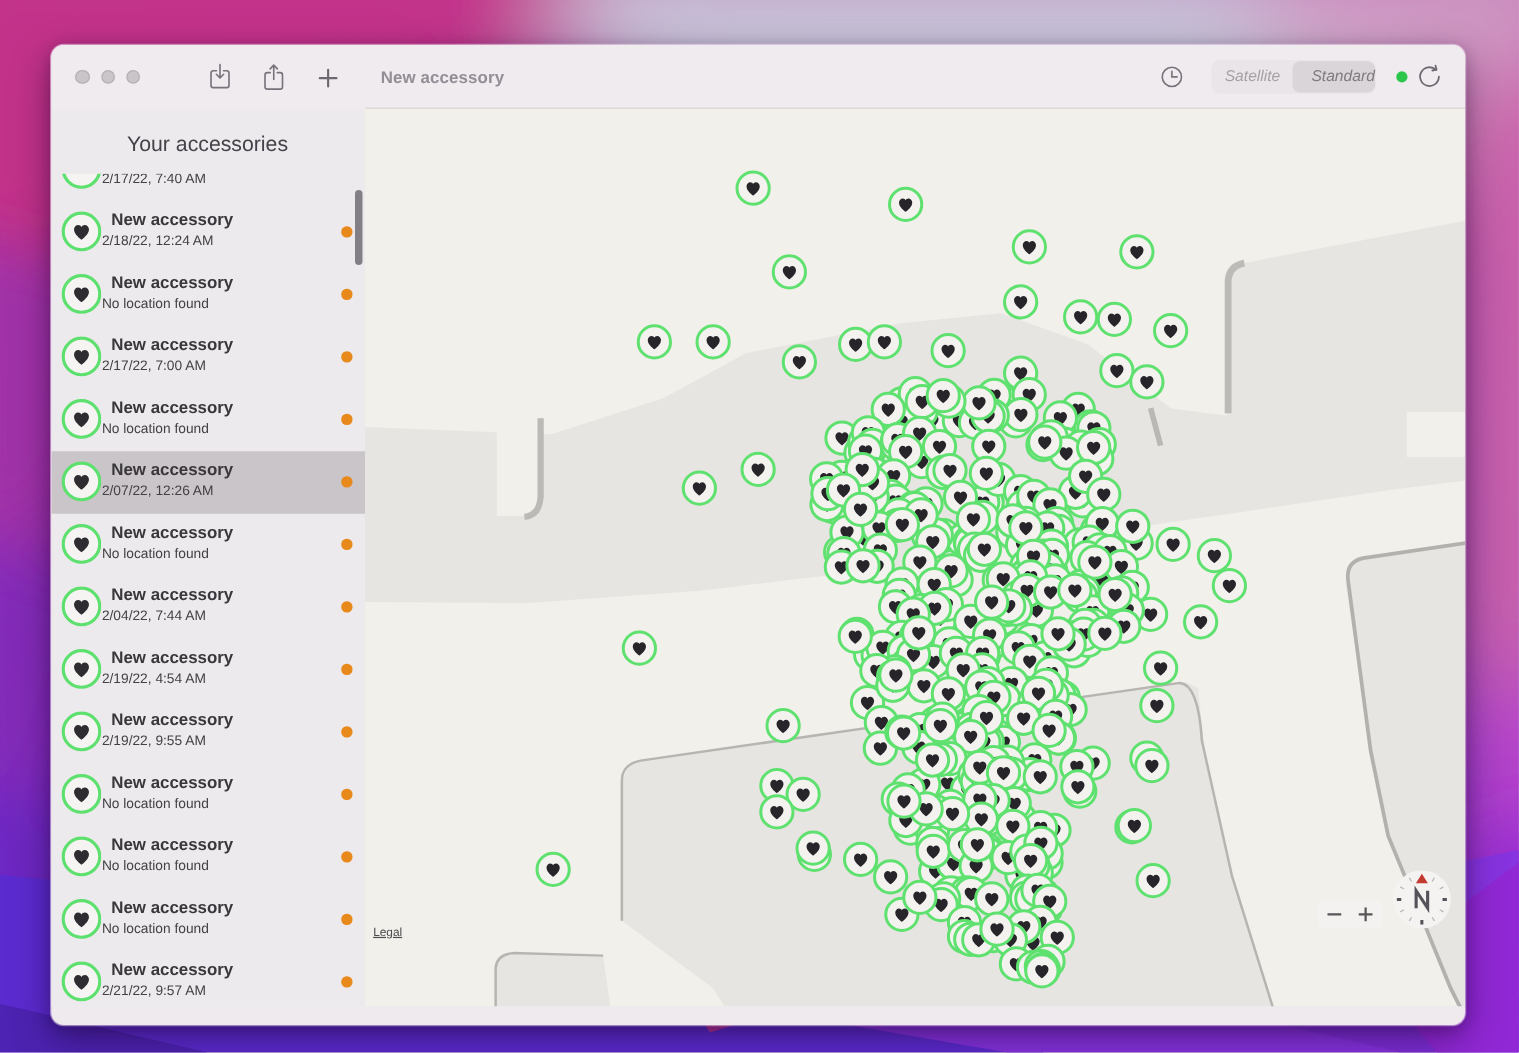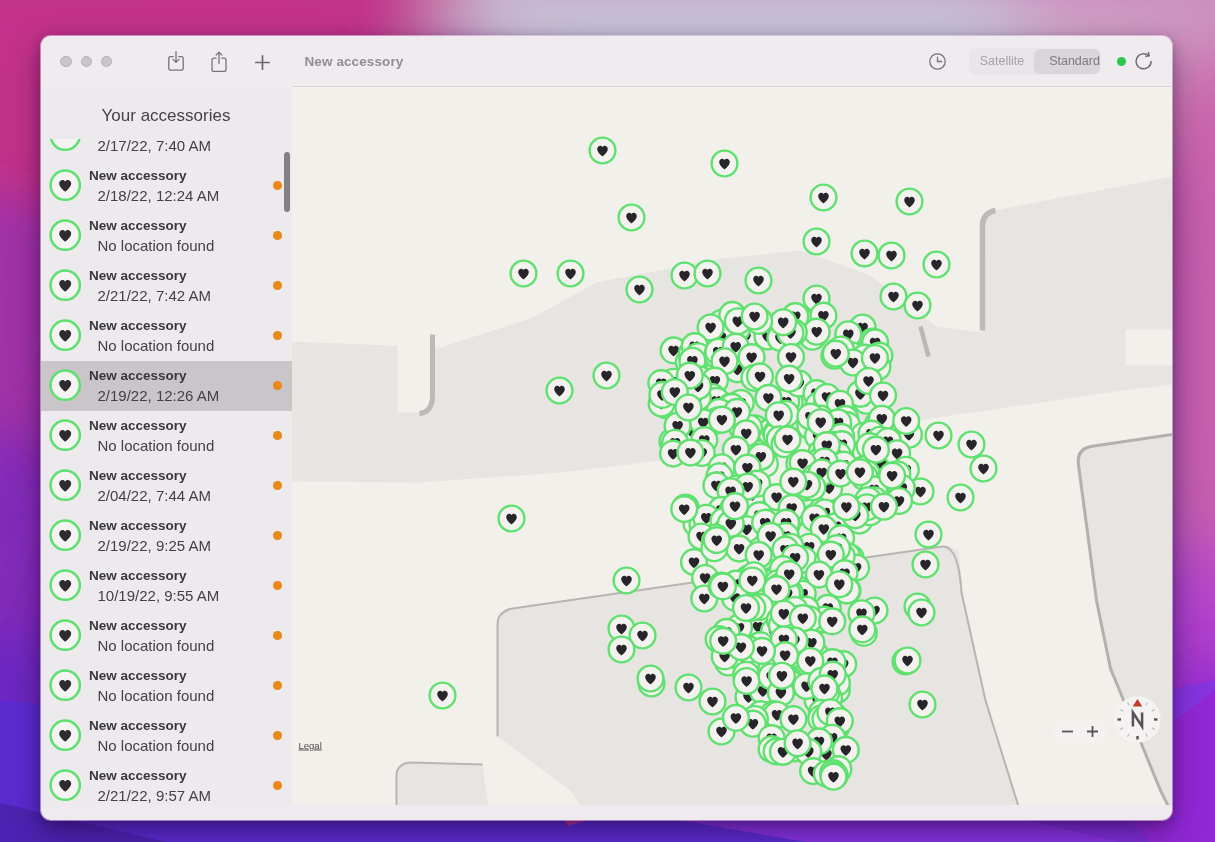--- a/index.html
+++ b/index.html
@@ -6,31 +6,31 @@
 html,body { width:1215px; height:842px; overflow:hidden; font-family:"Liberation Sans", sans-serif; -webkit-font-smoothing:antialiased; }
 .wp { position:absolute; left:0; top:0; }
 .win { position:absolute; left:40.5px; top:35.5px; width:1131.5px; height:784px;
   border-radius:10px; background:#eeeaee;
   box-shadow: 0 0 0 1px rgba(255,235,255,0.5), 0 12px 32px rgba(25,3,40,0.42), 0 3px 12px rgba(25,3,40,0.28);
   overflow:hidden; }
 .titlebar { position:absolute; left:0; top:0; width:100%; height:51.0px; background:#efebef; }
 .tl { position:absolute; top:20.2px; width:11.4px; height:11.4px; border-radius:50%; background:#c9c5c9; border:1px solid #b4b0b4; }
 .tbic { position:absolute; }
 .wintitle { position:absolute; left:264px; top:18.5px; font-size:13.5px; font-weight:bold; color:#928e96; letter-spacing:0.1px; }
-.seg { position:absolute; left:928.5px; top:12px; width:132px; height:27px; border-radius:7px; background:#e9e5e9; }
+.seg { position:absolute; left:928.5px; top:12px; width:132px; height:27px; border-radius:7px; background:#e9e5e9;font-style:italic; }
 .seg .a { position:absolute; left:0; top:0; width:66px; height:27px; line-height:27px; text-align:center; font-size:12.5px; color:#a5a1a5; }
 .seg .b { position:absolute; left:65px; top:1px; width:66px; height:25px; line-height:25px; text-align:center; font-size:12.5px; color:#7e7a7e; background:#d9d5d9; border-radius:6px;padding-left:15px; }
 .greendot { position:absolute; left:1076px; top:21px; width:9px; height:9px; border-radius:50%; background:#2cc64c; }
 .sidebar { position:absolute; left:0; top:51.0px; width:251.0px; height:718.5px; background:#edeaed; }
 .sbtitle { position:absolute; left:0; top:19px; width:100%; text-align:center; font-size:17px; color:#454249; }
 .list { position:absolute; left:0; top:52px; width:100%; height:666.5px; overflow:hidden; }
 .rowsel { position:absolute; left:0; width:100%; height:50px; background:#c9c5c8; }
 .rowic { position:absolute; }
 .rt { position:absolute; left:48.5px; font-size:13.5px; font-weight:bold; color:#39373b; }
-.rs { position:absolute; left:57px; font-size:15px; color:#434145; }
+.rs { position:absolute; left:41px; font-size:11px; color:#434145; }
 .odot { position:absolute; left:232.7px; width:8.6px; height:8.6px; border-radius:50%; background:#e8891b; }
 .sbar { position:absolute; left:243px; top:65.5px; width:6.5px; height:60px; border-radius:3.5px; background:#828086; }
 .maparea { position:absolute; left:251.0px; top:51.0px; width:880.5px; height:718.5px; }
 .tbline { position:absolute; left:251.0px; top:50.0px; width:880.5px; height:1px; background:#d8d4d6; }
 </style>
 </head>
 <body>
 
 <svg class="wp" width="1215" height="842" viewBox="0 0 1215 842">
  <defs>
@@ -1905,64 +1905,64 @@
       <path d="M16.5 23.2 C15.6 22.5 10.4 18.9 10.4 14.9 C10.4 12.6 12.1 11.2 13.8 11.2 C15.1 11.2 16 11.9 16.5 12.8 C17 11.9 17.9 11.2 19.2 11.2 C20.9 11.2 22.6 12.6 22.6 14.9 C22.6 18.9 17.4 22.5 16.5 23.2 Z" fill="#2e2c30"></path>
     </svg>
 <div class="rt" style="top:79.5px">New accessory</div>
 <div class="rs" style="top:98.5px">No location found</div>
 <div class="odot" style="top:92.7px"></div>
 <svg class="rowic" style="left:8.600000000000001px;top:130.8px" width="32.4" height="32.4" viewBox="0 0 33 33">
       <circle cx="16.5" cy="16.5" r="14.9" fill="#f6f4f2" stroke="#5ee06f" stroke-width="2.6"></circle>
       <path d="M16.5 23.2 C15.6 22.5 10.4 18.9 10.4 14.9 C10.4 12.6 12.1 11.2 13.8 11.2 C15.1 11.2 16 11.9 16.5 12.8 C17 11.9 17.9 11.2 19.2 11.2 C20.9 11.2 22.6 12.6 22.6 14.9 C22.6 18.9 17.4 22.5 16.5 23.2 Z" fill="#2e2c30"></path>
     </svg>
 <div class="rt" style="top:129.5px">New accessory</div>
-<div class="rs" style="top:148.5px">2/21/22, 7:42 AM</div>
+<div class="rs" style="top:148.5px">2/17/22, 7:00 AM</div>
 <div class="odot" style="top:142.7px"></div>
 <svg class="rowic" style="left:8.600000000000001px;top:180.8px" width="32.4" height="32.4" viewBox="0 0 33 33">
       <circle cx="16.5" cy="16.5" r="14.9" fill="#f6f4f2" stroke="#5ee06f" stroke-width="2.6"></circle>
       <path d="M16.5 23.2 C15.6 22.5 10.4 18.9 10.4 14.9 C10.4 12.6 12.1 11.2 13.8 11.2 C15.1 11.2 16 11.9 16.5 12.8 C17 11.9 17.9 11.2 19.2 11.2 C20.9 11.2 22.6 12.6 22.6 14.9 C22.6 18.9 17.4 22.5 16.5 23.2 Z" fill="#2e2c30"></path>
     </svg>
 <div class="rt" style="top:179.5px">New accessory</div>
 <div class="rs" style="top:198.5px">No location found</div>
 <div class="odot" style="top:192.7px"></div>
 <div class="rowsel" style="top:222.0px"></div>
 <svg class="rowic" style="left:8.600000000000001px;top:230.8px" width="32.4" height="32.4" viewBox="0 0 33 33">
       <circle cx="16.5" cy="16.5" r="14.9" fill="#f6f4f2" stroke="#5ee06f" stroke-width="2.6"></circle>
       <path d="M16.5 23.2 C15.6 22.5 10.4 18.9 10.4 14.9 C10.4 12.6 12.1 11.2 13.8 11.2 C15.1 11.2 16 11.9 16.5 12.8 C17 11.9 17.9 11.2 19.2 11.2 C20.9 11.2 22.6 12.6 22.6 14.9 C22.6 18.9 17.4 22.5 16.5 23.2 Z" fill="#2e2c30"></path>
     </svg>
 <div class="rt" style="top:229.5px">New accessory</div>
-<div class="rs" style="top:248.5px">2/19/22, 12:26 AM</div>
+<div class="rs" style="top:248.5px">2/07/22, 12:26 AM</div>
 <div class="odot" style="top:242.7px"></div>
 <svg class="rowic" style="left:8.600000000000001px;top:280.8px" width="32.4" height="32.4" viewBox="0 0 33 33">
       <circle cx="16.5" cy="16.5" r="14.9" fill="#f6f4f2" stroke="#5ee06f" stroke-width="2.6"></circle>
       <path d="M16.5 23.2 C15.6 22.5 10.4 18.9 10.4 14.9 C10.4 12.6 12.1 11.2 13.8 11.2 C15.1 11.2 16 11.9 16.5 12.8 C17 11.9 17.9 11.2 19.2 11.2 C20.9 11.2 22.6 12.6 22.6 14.9 C22.6 18.9 17.4 22.5 16.5 23.2 Z" fill="#2e2c30"></path>
     </svg>
 <div class="rt" style="top:279.5px">New accessory</div>
 <div class="rs" style="top:298.5px">No location found</div>
 <div class="odot" style="top:292.7px"></div>
 <svg class="rowic" style="left:8.600000000000001px;top:330.8px" width="32.4" height="32.4" viewBox="0 0 33 33">
       <circle cx="16.5" cy="16.5" r="14.9" fill="#f6f4f2" stroke="#5ee06f" stroke-width="2.6"></circle>
       <path d="M16.5 23.2 C15.6 22.5 10.4 18.9 10.4 14.9 C10.4 12.6 12.1 11.2 13.8 11.2 C15.1 11.2 16 11.9 16.5 12.8 C17 11.9 17.9 11.2 19.2 11.2 C20.9 11.2 22.6 12.6 22.6 14.9 C22.6 18.9 17.4 22.5 16.5 23.2 Z" fill="#2e2c30"></path>
     </svg>
 <div class="rt" style="top:329.5px">New accessory</div>
 <div class="rs" style="top:348.5px">2/04/22, 7:44 AM</div>
 <div class="odot" style="top:342.7px"></div>
 <svg class="rowic" style="left:8.600000000000001px;top:380.8px" width="32.4" height="32.4" viewBox="0 0 33 33">
       <circle cx="16.5" cy="16.5" r="14.9" fill="#f6f4f2" stroke="#5ee06f" stroke-width="2.6"></circle>
       <path d="M16.5 23.2 C15.6 22.5 10.4 18.9 10.4 14.9 C10.4 12.6 12.1 11.2 13.8 11.2 C15.1 11.2 16 11.9 16.5 12.8 C17 11.9 17.9 11.2 19.2 11.2 C20.9 11.2 22.6 12.6 22.6 14.9 C22.6 18.9 17.4 22.5 16.5 23.2 Z" fill="#2e2c30"></path>
     </svg>
 <div class="rt" style="top:379.5px">New accessory</div>
-<div class="rs" style="top:398.5px">2/19/22, 9:25 AM</div>
+<div class="rs" style="top:398.5px">2/19/22, 4:54 AM</div>
 <div class="odot" style="top:392.7px"></div>
 <svg class="rowic" style="left:8.600000000000001px;top:430.8px" width="32.4" height="32.4" viewBox="0 0 33 33">
       <circle cx="16.5" cy="16.5" r="14.9" fill="#f6f4f2" stroke="#5ee06f" stroke-width="2.6"></circle>
       <path d="M16.5 23.2 C15.6 22.5 10.4 18.9 10.4 14.9 C10.4 12.6 12.1 11.2 13.8 11.2 C15.1 11.2 16 11.9 16.5 12.8 C17 11.9 17.9 11.2 19.2 11.2 C20.9 11.2 22.6 12.6 22.6 14.9 C22.6 18.9 17.4 22.5 16.5 23.2 Z" fill="#2e2c30"></path>
     </svg>
 <div class="rt" style="top:429.5px">New accessory</div>
-<div class="rs" style="top:448.5px">10/19/22, 9:55 AM</div>
+<div class="rs" style="top:448.5px">2/19/22, 9:55 AM</div>
 <div class="odot" style="top:442.7px"></div>
 <svg class="rowic" style="left:8.600000000000001px;top:480.8px" width="32.4" height="32.4" viewBox="0 0 33 33">
       <circle cx="16.5" cy="16.5" r="14.9" fill="#f6f4f2" stroke="#5ee06f" stroke-width="2.6"></circle>
       <path d="M16.5 23.2 C15.6 22.5 10.4 18.9 10.4 14.9 C10.4 12.6 12.1 11.2 13.8 11.2 C15.1 11.2 16 11.9 16.5 12.8 C17 11.9 17.9 11.2 19.2 11.2 C20.9 11.2 22.6 12.6 22.6 14.9 C22.6 18.9 17.4 22.5 16.5 23.2 Z" fill="#2e2c30"></path>
     </svg>
 <div class="rt" style="top:479.5px">New accessory</div>
 <div class="rs" style="top:498.5px">No location found</div>
 <div class="odot" style="top:492.7px"></div>
 <svg class="rowic" style="left:8.600000000000001px;top:530.8px" width="32.4" height="32.4" viewBox="0 0 33 33">
       <circle cx="16.5" cy="16.5" r="14.9" fill="#f6f4f2" stroke="#5ee06f" stroke-width="2.6"></circle>

